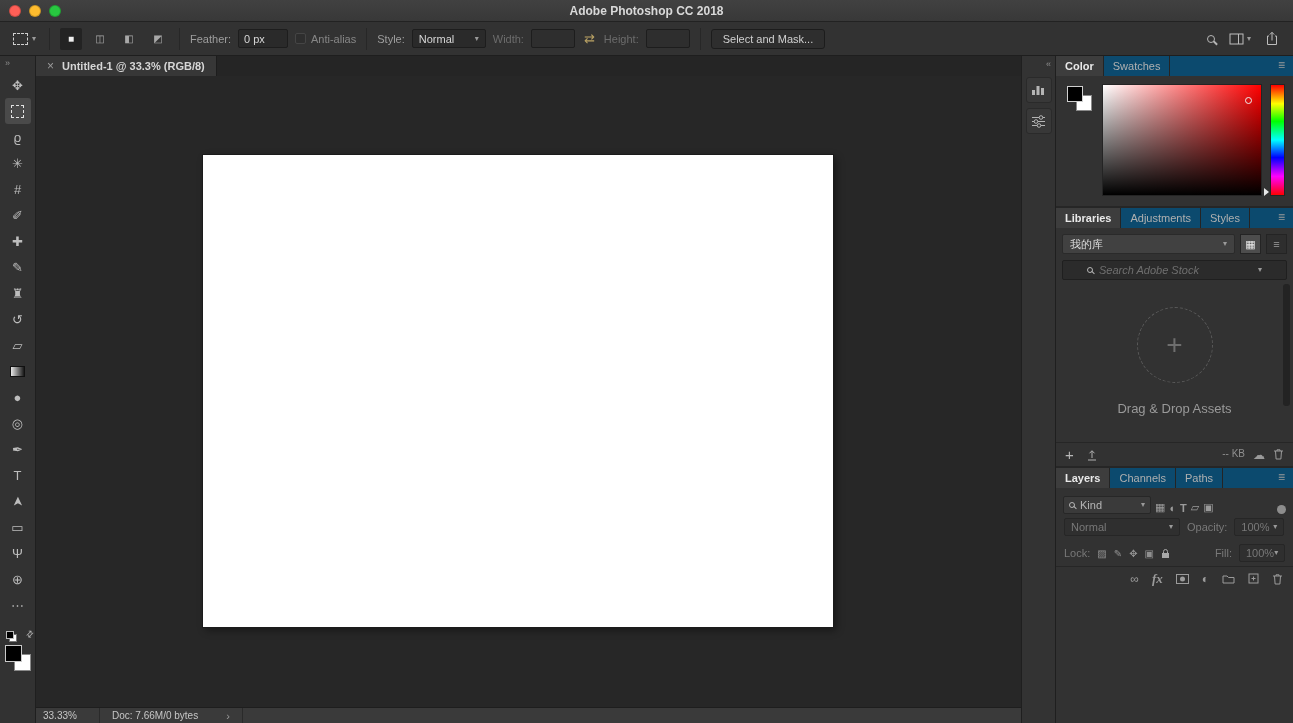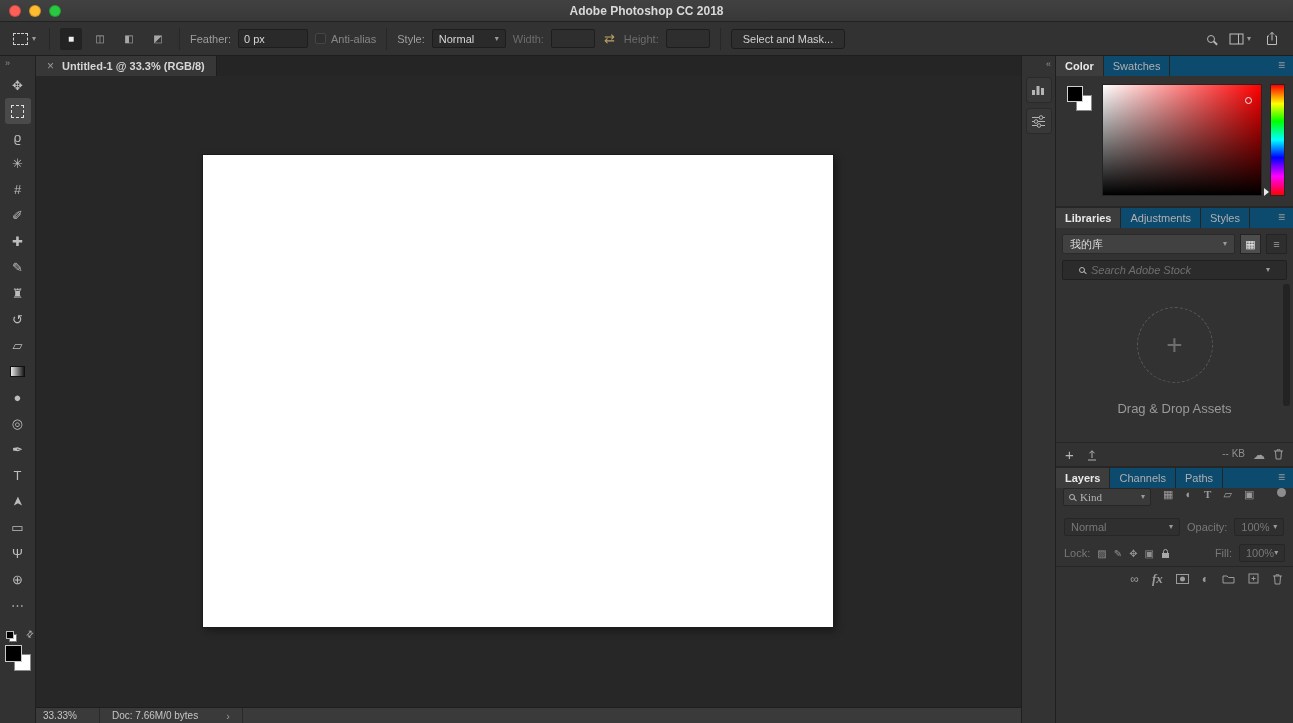--- a/index.html
+++ b/index.html
@@ -146,36 +146,36 @@
     border-top:4px solid transparent; border-bottom:4px solid transparent; border-left:5px solid #e8e8e8; }
 
   
   .libraries-panel { height:258px; flex:0 0 258px; }
   .lib-controls { padding:6px 6px 0 6px; display:flex; flex-direction:column; gap:6px; }
   .lib-row1 { display:flex; gap:5px; }
   .lib-select { flex:1; height:20px; background:#414141; border:1px solid #2a2a2a; border-radius:2px; display:flex; align-items:center; justify-content:space-between; padding:0 7px; color:#dedede; }
   .viewbtn { width:21px; height:20px; border:1px solid #242424; display:flex; align-items:center; justify-content:center; font-size:11px; }
   .viewbtn.grid { background:#4d4d4d; color:#eaeaea; }
   .viewbtn.list { background:#2e2e2e; color:#9d9d9d; }
-  .lib-search { height:20px; background:#2b2b2b; border:1px solid #1f1f1f; border-radius:2px; display:flex; align-items:center; gap:6px; padding:0 16px; }
+  .lib-search { height:20px; background:#2b2b2b; border:1px solid #1f1f1f; border-radius:2px; display:flex; align-items:center; gap:6px; padding:0 24px; }
   .lib-search input { flex:1; background:transparent; border:none; outline:none; color:#d0d0d0; font-size:11px; font-style:italic; font-family:"Liberation Sans",sans-serif; }
   .lib-search input::placeholder { color:#6f6f6f; }
   .lib-content { flex:1; position:relative; display:flex; flex-direction:column; align-items:center; justify-content:center; }
   .dropzone { width:76px; height:76px; border:1px dashed #5c5c5c; border-radius:50%; display:flex; align-items:center; justify-content:center; color:#6e6e6e; font-size:28px; font-weight:300; }
   .droplabel { margin-top:18px; color:#999; font-size:13px; }
   .lib-scroll { position:absolute; right:3px; top:4px; width:7px; height:122px; background:#232323; border-radius:3px; }
   .lib-footer { height:24px; flex:0 0 24px; border-top:1px solid #262626; display:flex; align-items:center; gap:12px; padding:0 9px; }
   .lf-plus { font-size:15px; color:#b8b8b8; line-height:1; }
   .lf-right { margin-left:auto; display:flex; align-items:flex-start; gap:8px; }
   .kb { color:#8f8f8f; font-size:10px; }
   .cloud { color:#9a9a9a; font-size:12px; }
 
   
   .layers-panel { flex:1; min-height:0; }
-  .lyr-filter { height:26px; flex:0 0 26px; display:flex; align-items:flex-start; gap:12px; padding:0 7px;font-family:Liberation Serif, serif; }
+  .lyr-filter { height:26px; flex:0 0 26px; display:flex; align-items:flex-end; gap:4px; padding:0 7px; }
   .kind-select { width:88px; height:18px; background:#3a3a3a; border:1px solid #272727; border-radius:2px; display:flex; align-items:center; gap:5px; padding:0 5px; color:#b5b5b5; }
   .kind-select .lbl { flex:1; }
   .ficon { color:#9b9b9b; font-size:11px; }
   .ficon.t { font-weight:bold; }
   .ftoggle { margin-left:auto; width:9px; height:9px; border-radius:50%; background:#8d8d8d; }
   .lyr-blend { height:26px; flex:0 0 26px; display:flex; align-items:center; gap:7px; padding:0 8px; }
   .dimsel { height:18px; background:#2f2f2f; border:1px solid #262626; border-radius:2px; display:flex; align-items:center; justify-content:space-between; padding:0 6px; color:#787878; }
   .blendsel { width:116px; }
   .opbox { width:50px; }
   .dimlabel { color:#787878; }
@@ -220,21 +220,21 @@
     </div>
     <div class="modebtn">
       <span>◧</span>
     </div>
     <div class="modebtn">
       <span>◩</span>
     </div>
     <span class="sep"></span>
 
     <span class="oplabel">Feather:</span>
-    <div class="field" style="width:70px">
+    <div class="field" style="width:50px">
       <input value="0 px" style="">
     </div>
 
     <span class="antialias">
       <span class="checkbox"></span>
       <span>Anti-alias</span>
     </span>
     <span class="sep"></span>
 
     <span class="oplabel">Style:</span>

